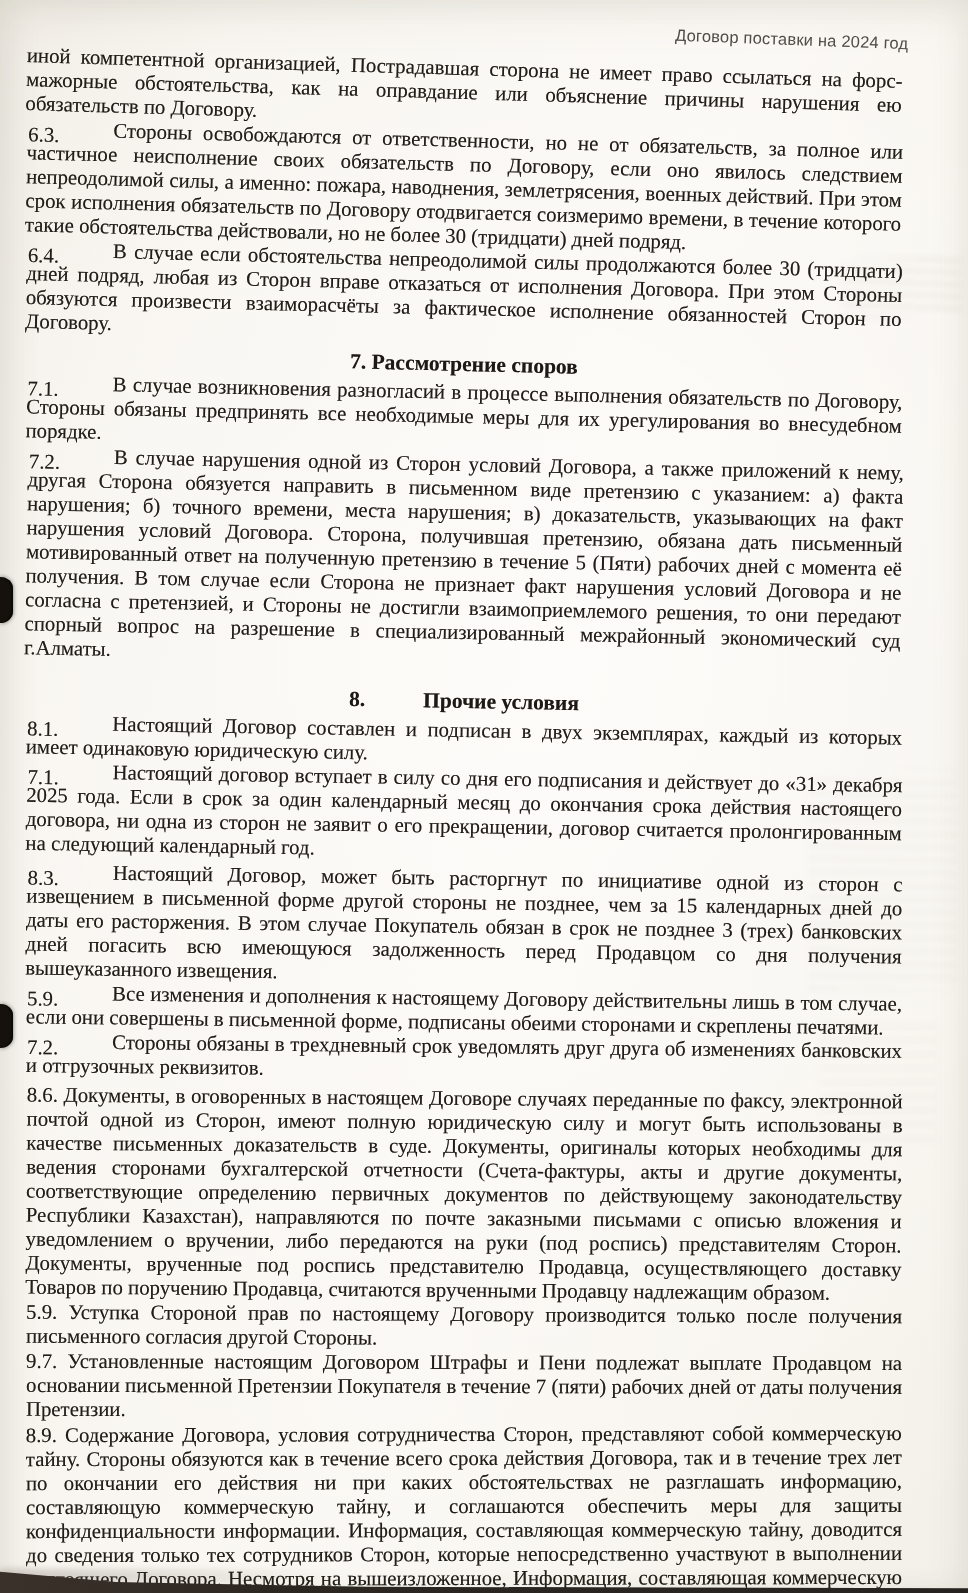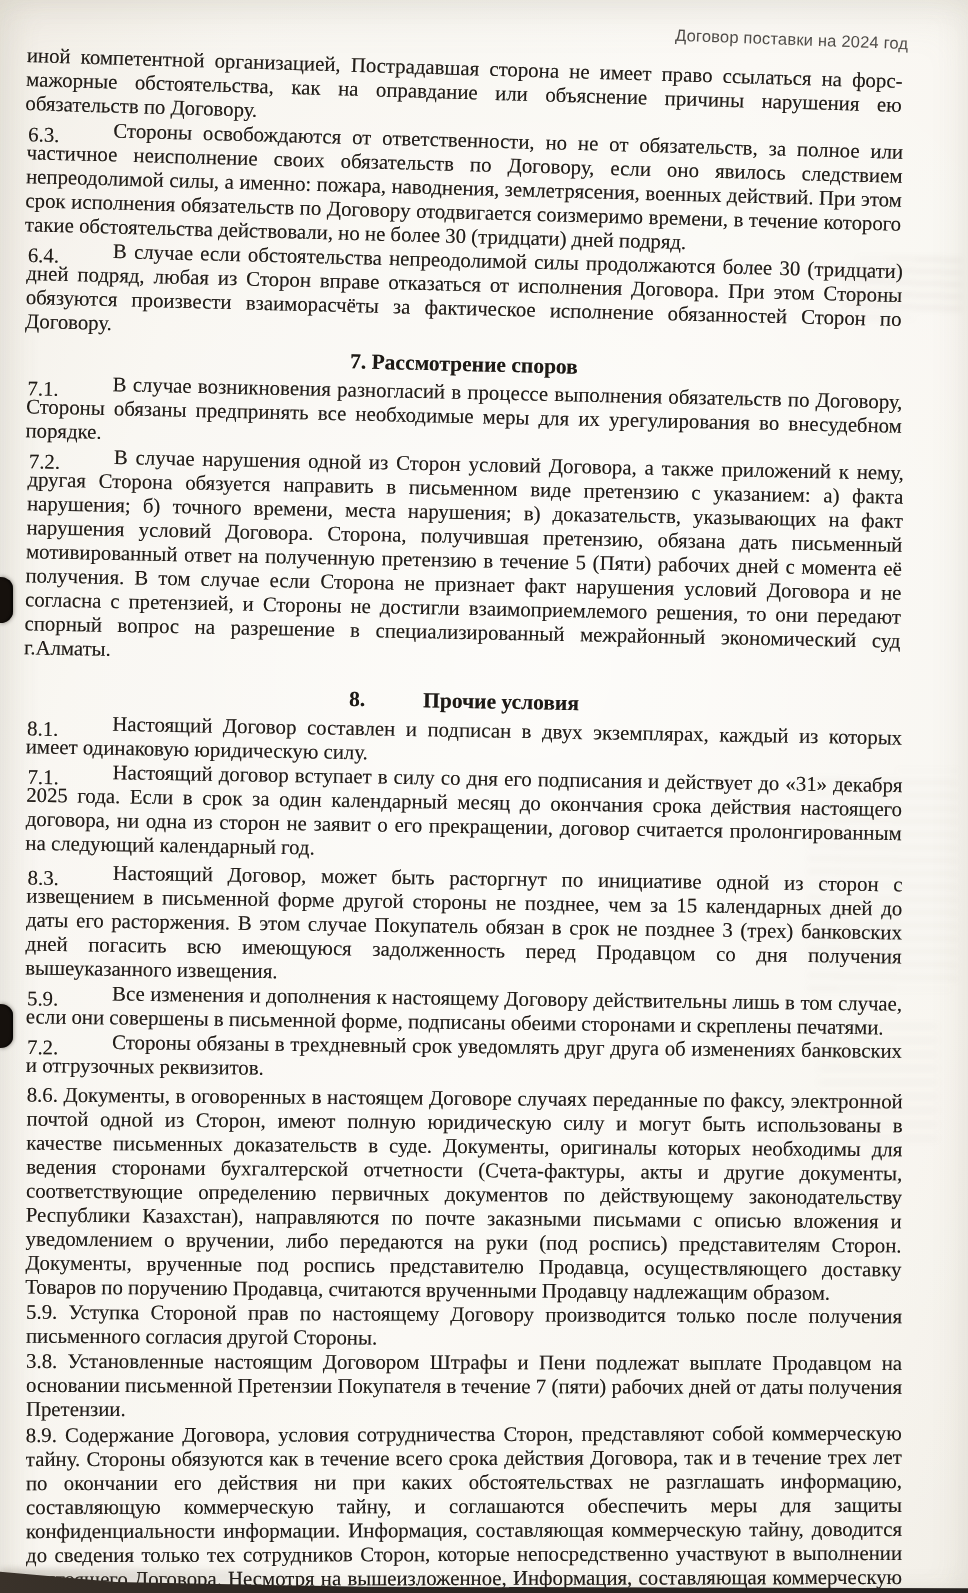--- a/index.html
+++ b/index.html
@@ -128,21 +128,21 @@
     <p class="para hang mt4 rot-j"><span class="pnum-abs">8.3.</span><span>Настоящий Договор, может быть расторгнут по инициативе одной из сторон с извещением в письменной форме другой стороны не позднее, чем за 15 календарных дней до даты его расторжения. В этом случае Покупатель обязан в срок не позднее 3 (трех) банковских дней погасить всю имеющуюся задолженность перед Продавцом со дня получения вышеуказанного извещения.</span></p>
 
     <p class="para hang rot-k"><span class="pnum-abs">5.9.</span><span>Все изменения и дополнения к настоящему Договору действительны лишь в том случае, если они совершены в письменной форме, подписаны обеими сторонами и скреплены печатями.</span></p>
 
     <p class="para hang rot-l"><span class="pnum-abs">7.2.</span><span>Стороны обязаны в трехдневный срок уведомлять друг друга об изменениях банковских и отгрузочных реквизитов.</span></p>
 
     <p class="para inlinenum mt4 rot-m"><span>8.6.</span> <span>Документы, в оговоренных в настоящем Договоре случаях переданные по факсу, электронной почтой одной из Сторон, имеют полную юридическую силу и могут быть использованы в качестве письменных доказательств в суде. Документы, оригиналы которых необходимы для ведения сторонами бухгалтерской отчетности (Счета-фактуры, акты и другие документы, соответствующие определению первичных документов по действующему законодательству Республики Казахстан), направляются по почте заказными письмами с описью вложения и уведомлением о вручении, либо передаются на руки (под роспись) представителям Сторон. Документы, врученные под роспись представителю Продавца, осуществляющего доставку Товаров по поручению Продавца, считаются врученными Продавцу надлежащим образом.</span></p>
 
     <p class="para inlinenum rot-n"><span>5.9.</span> <span>Уступка Стороной прав по настоящему Договору производится только после получения письменного согласия другой Стороны.</span></p>
 
-    <p class="para inlinenum rot-o"><span>3.8.</span> <span>Установленные настоящим Договором Штрафы и Пени подлежат выплате Продавцом на основании письменной Претензии Покупателя в течение 7 (пяти) рабочих дней от даты получения Претензии.</span></p>
+    <p class="para inlinenum rot-o"><span>9.7.</span> <span>Установленные настоящим Договором Штрафы и Пени подлежат выплате Продавцом на основании письменной Претензии Покупателя в течение 7 (пяти) рабочих дней от даты получения Претензии.</span></p>
 
     <p class="para inlinenum rot-p"><span>8.9.</span> <span>Содержание Договора, условия сотрудничества Сторон, представляют собой коммерческую тайну. Стороны обязуются как в течение всего срока действия Договора, так и в течение трех лет по окончании его действия ни при каких обстоятельствах не разглашать информацию, составляющую коммерческую тайну, и соглашаются обеспечить меры для защиты конфиденциальности информации. Информация, составляющая коммерческую тайну, доводится до сведения только тех сотрудников Сторон, которые непосредственно участвуют в выполнении настоящего Договора. Несмотря на вышеизложенное, Информация, составляющая коммерческую тайну, может быть раскрыта Стороной на основании законного требования государственного органа или по решению суда. При этом Сторона</span></p>
 
   </div>
 
   <div class="punch p1"></div>
   <div class="punch p2"></div>
 
   <div class="smudge s1"></div>
   <div class="smudge s2"></div>

